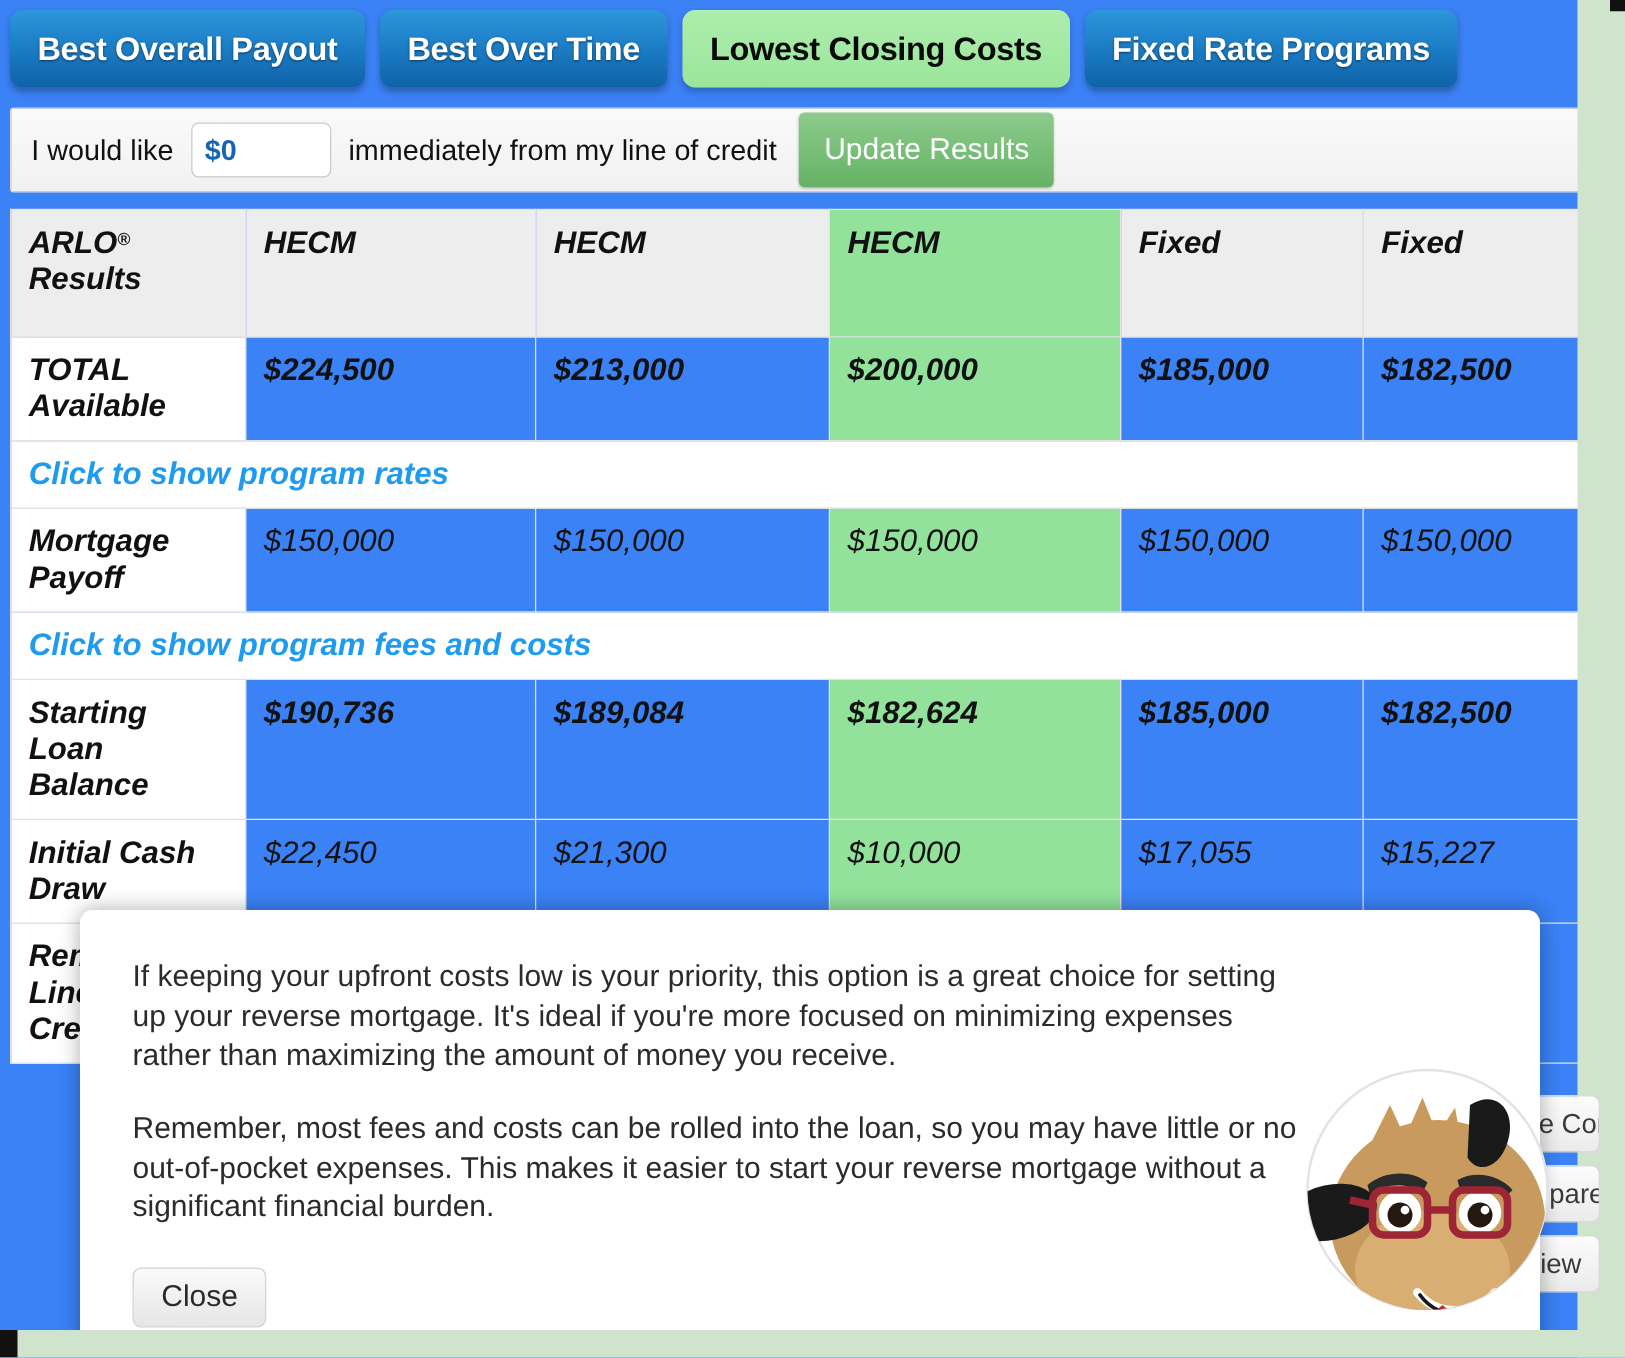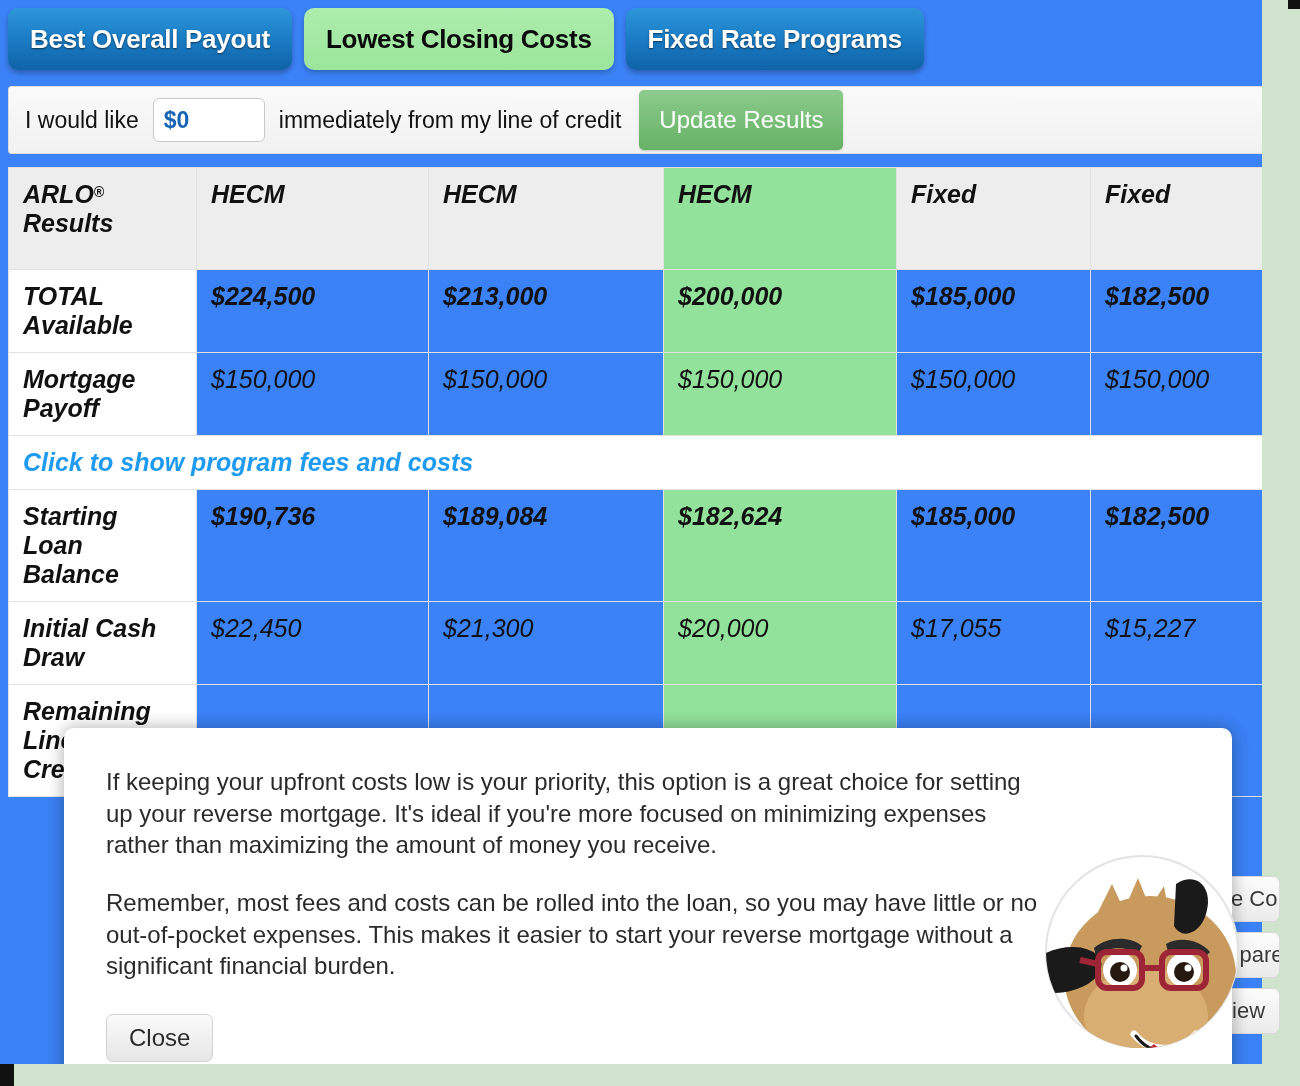--- a/index.html
+++ b/index.html
@@ -255,20 +255,21 @@
     pointer-events: none;
   }
 </style>
 </head>
 <body>
 
 <div id="page-canvas">
 
   <div id="tabs-row">
     <button class="tab-btn tab-blue">Best Overall Payout</button>
+    <button class="tab-btn tab-blue">Best Over Time</button>
     <button class="tab-btn tab-green">Lowest Closing Costs</button>
     <button class="tab-btn tab-blue">Fixed Rate Programs</button>
   </div>
 
   <div id="draw-bar">
     <span id="draw-prefix">I would like</span>
     <input id="draw-amount-input" type="text" value="$0" style="">
     <span id="draw-suffix">immediately from my line of credit</span>
     <button id="update-results-btn">Update Results</button>
   </div>
@@ -299,20 +300,25 @@
 
       <tr>
         <td class="rowlabel">TOTAL Available</td>
         <td class="bold">$224,500</td>
         <td class="bold">$213,000</td>
         <td class="bold hl">$200,000</td>
         <td class="bold">$185,000</td>
         <td class="bold">$182,500</td>
       </tr>
 
+      <tr class="disclosure-row">
+        <td colspan="6">
+          <span class="disclosure-link">Click to show program rates</span>
+        </td>
+      </tr>
 
       <tr>
         <td class="rowlabel">Mortgage Payoff</td>
         <td class="plain">$150,000</td>
         <td class="plain">$150,000</td>
         <td class="plain hl">$150,000</td>
         <td class="plain">$150,000</td>
         <td class="plain">$150,000</td>
       </tr>
 
@@ -328,21 +334,21 @@
         <td class="bold">$189,084</td>
         <td class="bold hl">$182,624</td>
         <td class="bold">$185,000</td>
         <td class="bold">$182,500</td>
       </tr>
 
       <tr>
         <td class="rowlabel">Initial Cash Draw</td>
         <td class="plain">$22,450</td>
         <td class="plain">$21,300</td>
-        <td class="plain hl">$20,000</td>
+        <td class="plain hl">$10,000</td>
         <td class="plain">$17,055</td>
         <td class="plain">$15,227</td>
       </tr>
 
       <tr>
         <td class="rowlabel">Remaining Line of Credit</td>
         <td class="plain"></td>
         <td class="plain"></td>
         <td class="plain hl"></td>
         <td class="plain"></td>

